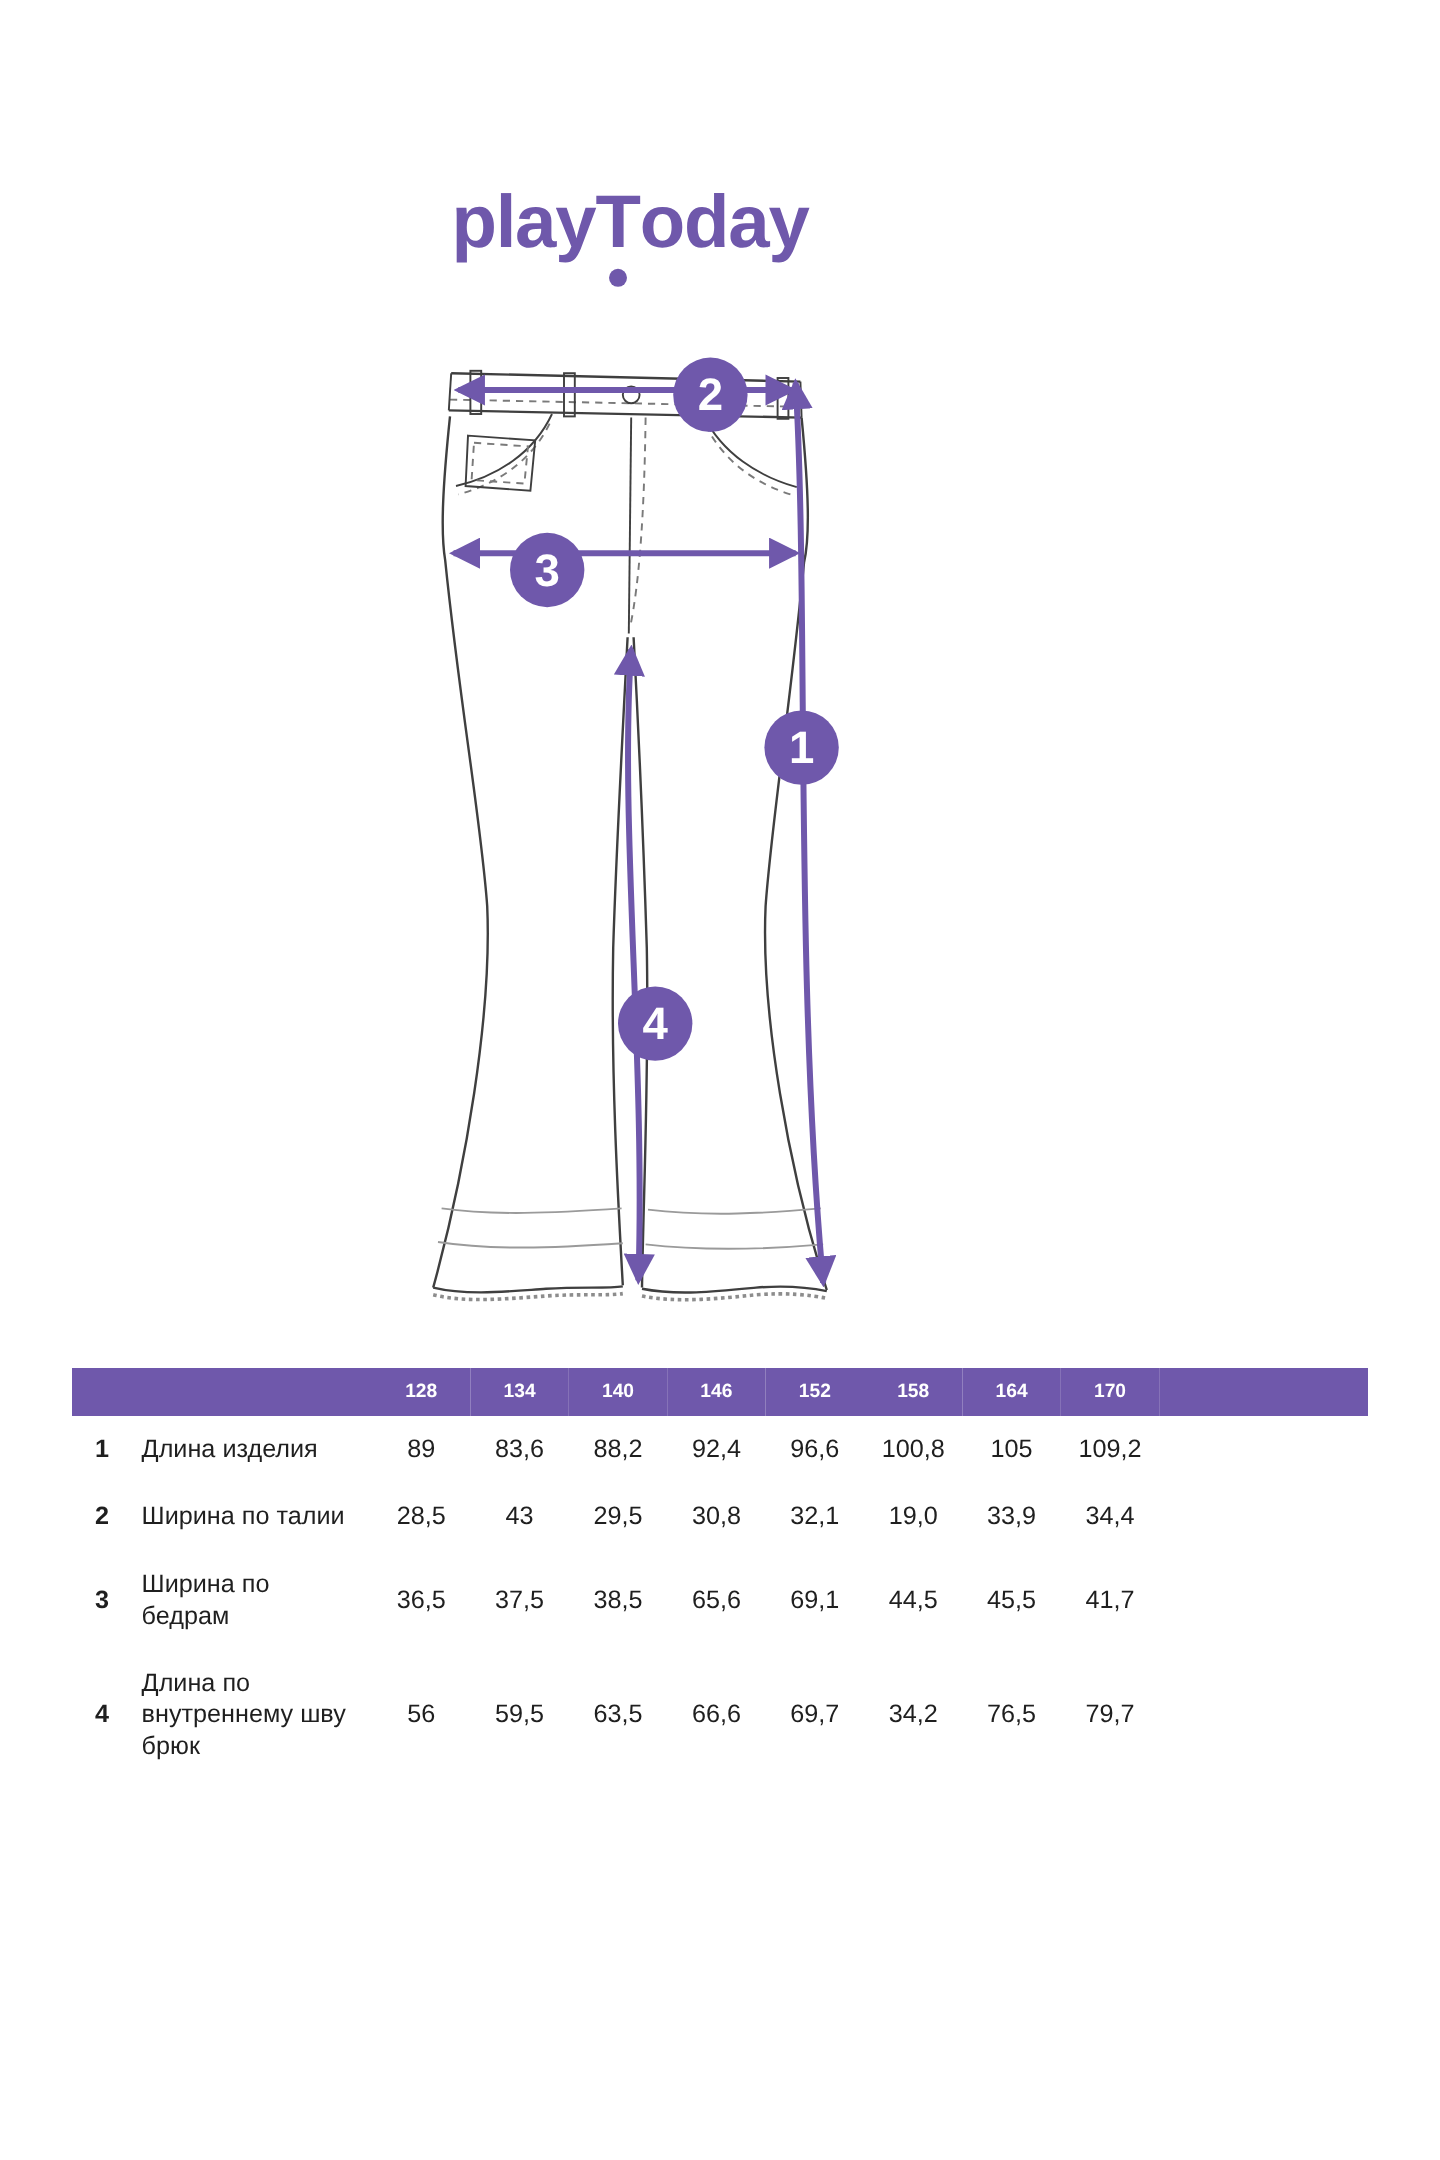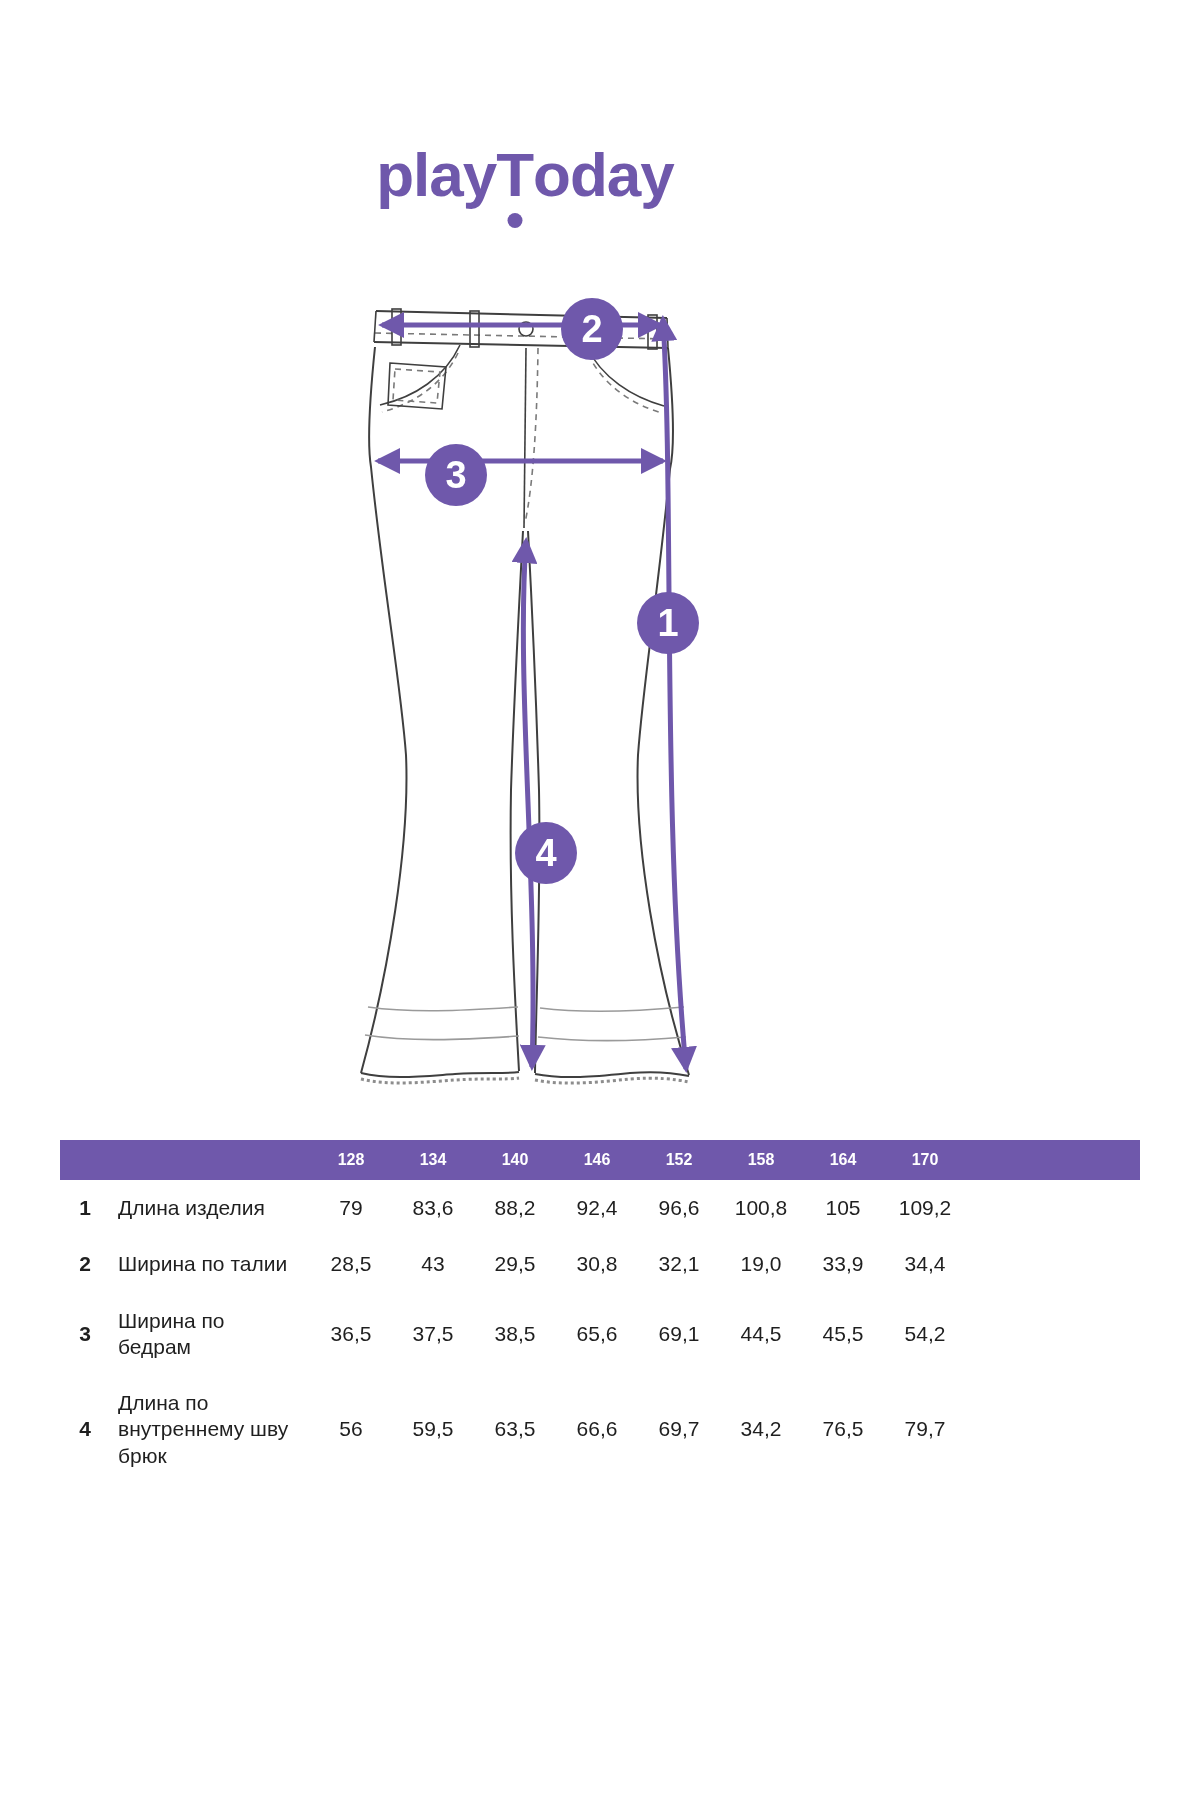--- a/index.html
+++ b/index.html
@@ -11,21 +11,21 @@
   }
   *{box-sizing:border-box;}
   html,body{margin:0;padding:0;}
   body{
     width:1200px;height:1800px;position:relative;background:#ffffff;
     font-family:"Liberation Sans", sans-serif;color:var(--ink);overflow:hidden;
   }
 
   
   .logo-wrap{
-    position:absolute;top:139px;left:0;width:1050px;text-align:center;
+    position:absolute;top:150px;left:0;width:1050px;text-align:center;
   }
   .logo{
     display:inline-block;font-size:62px;font-weight:bold;letter-spacing:-1px;
     color:var(--accent,#6f58ab);
   }
   .logo .logo-t{position:relative;display:inline-block;}
   .logo .logo-dot{
     position:absolute;left:50%;transform:translateX(-50%);bottom:-18px;
     width:15px;height:15px;border-radius:50%;background:var(--accent,#6f58ab);
   }
@@ -165,21 +165,21 @@
         <th>158</th>
         <th>164</th>
         <th>170</th>
         <th></th>
       </tr>
     </thead>
     <tbody>
       <tr>
         <td class="num">1</td>
         <td class="label">Длина изделия</td>
-        <td>79</td>
+        <td>89</td>
         <td>83,6</td>
         <td>88,2</td>
         <td>92,4</td>
         <td>96,6</td>
         <td>100,8</td>
         <td>105</td>
         <td>109,2</td>
         <td></td>
       </tr>
       <tr>
@@ -199,21 +199,21 @@
         <td class="num">3</td>
         <td class="label">Ширина по
 бедрам</td>
         <td>36,5</td>
         <td>37,5</td>
         <td>38,5</td>
         <td>65,6</td>
         <td>69,1</td>
         <td>44,5</td>
         <td>45,5</td>
-        <td>54,2</td>
+        <td>41,7</td>
         <td></td>
       </tr>
       <tr>
         <td class="num">4</td>
         <td class="label">Длина по
 внутреннему шву
 брюк</td>
         <td>56</td>
         <td>59,5</td>
         <td>63,5</td>

